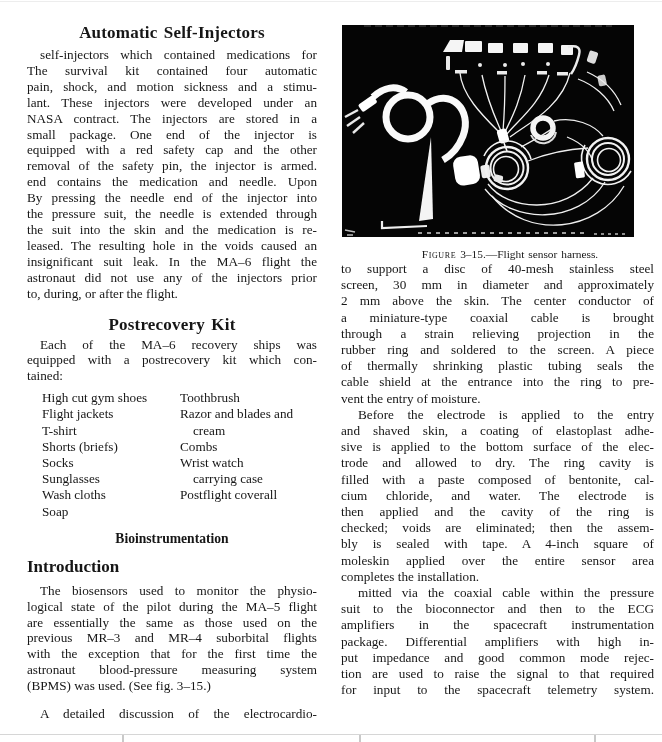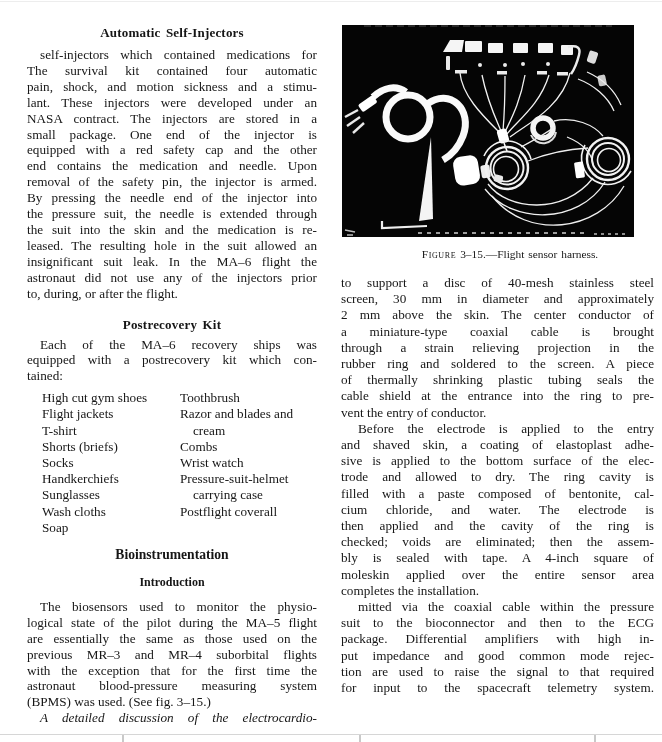--- a/index.html
+++ b/index.html
@@ -11,40 +11,40 @@
     font-family: "Liberation Serif", "DejaVu Serif", serif;
     color: #161616;
   }
   .edge-top { position:absolute; top:1px; left:0; width:662px; height:1px; background:#ededed; }
 
   .col { position:absolute; top:0; }
   .col-left  { left:27px;  width:290px; }
   .col-right { left:341px; width:313px; }
 
   
-  .h-sec  { margin:0; text-align:center; font-weight:700; font-size:13px; line-height:14px; word-spacing:2px; letter-spacing:.2px; }
+  .h-sec  { margin:0; text-align:center; font-weight:700; font-size:17px; line-height:14px; word-spacing:2px; letter-spacing:.2px; }
   .h-sec.first { margin-top:26px; }
   .h-sec.second { margin-top:16px; }
   .h-main { margin:11px 0 0 0; text-align:center; font-weight:700; font-size:13.6px; line-height:16px; }
-  .h-sub  { margin:13px 0 0 0; text-align:center; font-weight:700; font-size:12px; line-height:13px; }
+  .h-sub  { margin:13px 0 0 0; font-weight:700; font-size:17px; line-height:13px; }
 
   
   .para { font-size:13.2px; }
   .tline { text-align:justify; text-align-last:justify; }
   .tline.last { text-align-last:left; }
   .forcejust .tline.last { text-align-last:justify; }
   .col-left  .tline { line-height:15.9px; }
   .col-right .tline { line-height:16.2px; }
   .col-left  .indent .tline:first-child { text-indent:13px; }
   .col-right .indent .tline:first-child { text-indent:17px; }
   .p-survival    { margin-top:7px; }
   .p-postrec     { margin-top:5px; }
   .p-biosensors  { margin-top:10px; }
-  .p-ecgpartial  { margin-top:0;font-style:italic; }
-  .p-screen      { margin-top:14px; }
+  .p-ecgpartial  { margin-top:12px; }
+  .p-screen      { }
 
   
   .kit-list { margin-top:6px; font-size:13.2px; }
   .kit-row  { position:relative; height:16.2px; line-height:16.2px; white-space:nowrap; }
   .kit-left  { position:absolute; left:15px; }
   .kit-right { position:absolute; left:153px; }
   .kit-right.cont { left:166px; }
 
   
   .photo-fig { margin:25px 0 0 1px; width:292px; height:212px; }
@@ -66,26 +66,26 @@
     <h2 class="h-sec first">Automatic Self-Injectors</h2>
 
     <div class="para indent p-survival">
         <div class="tline">self-injectors which contained medications for</div>
         <div class="tline">The survival kit contained four automatic</div>
         <div class="tline">pain, shock, and motion sickness and a stimu-</div>
         <div class="tline">lant. These injectors were developed under an</div>
         <div class="tline">NASA contract. The injectors are stored in a</div>
         <div class="tline">small package. One end of the injector is</div>
         <div class="tline">equipped with a red safety cap and the other</div>
+        <div class="tline">removal of the safety pin, the injector is armed.</div>
         <div class="tline">end contains the medication and needle. Upon</div>
-        <div class="tline">removal of the safety pin, the injector is armed.</div>
         <div class="tline">By pressing the needle end of the injector into</div>
         <div class="tline">the pressure suit, the needle is extended through</div>
         <div class="tline">the suit into the skin and the medication is re-</div>
-        <div class="tline">leased. The resulting hole in the suit allowed an</div>
+        <div class="tline">leased. The resulting hole in the voids caused an</div>
         <div class="tline">insignificant suit leak. In the MA–6 flight the</div>
         <div class="tline">astronaut did not use any of the injectors prior</div>
         <div class="tline last">to, during, or after the flight.</div>
       </div>
 
     <h2 class="h-sec second">Postrecovery Kit</h2>
 
     <div class="para indent p-postrec">
         <div class="tline">Each of the MA–6 recovery ships was</div>
         <div class="tline">equipped with a postrecovery kit which con-</div>
@@ -105,24 +105,20 @@
         <span class="kit-left">T-shirt</span>
         <span class="kit-right cont">cream</span>
       </div>
       <div class="kit-row">
         <span class="kit-left">Shorts (briefs)</span>
         <span class="kit-right">Combs</span>
       </div>
       <div class="kit-row">
         <span class="kit-left">Socks</span>
         <span class="kit-right">Wrist watch</span>
-      </div>
-      <div class="kit-row">
-        <span class="kit-left">Handkerchiefs</span>
-        <span class="kit-right">Pressure-suit-helmet</span>
       </div>
       <div class="kit-row">
         <span class="kit-left">Sunglasses</span>
         <span class="kit-right cont">carrying case</span>
       </div>
       <div class="kit-row">
         <span class="kit-left">Wash cloths</span>
         <span class="kit-right">Postflight coverall</span>
       </div>
       <div class="kit-row">
@@ -249,40 +245,41 @@
 
     <div class="para p-screen">
         <div class="tline">to support a disc of 40-mesh stainless steel</div>
         <div class="tline">screen, 30 mm in diameter and approximately</div>
         <div class="tline">2 mm above the skin. The center conductor of</div>
         <div class="tline">a miniature-type coaxial cable is brought</div>
         <div class="tline">through a strain relieving projection in the</div>
         <div class="tline">rubber ring and soldered to the screen. A piece</div>
         <div class="tline">of thermally shrinking plastic tubing seals the</div>
         <div class="tline">cable shield at the entrance into the ring to pre-</div>
-        <div class="tline last">vent the entry of conductor.</div>
+        <div class="tline last">vent the entry of moisture.</div>
       </div>
 
     <div class="para indent">
         <div class="tline">Before the electrode is applied to the entry</div>
         <div class="tline">and shaved skin, a coating of elastoplast adhe-</div>
         <div class="tline">sive is applied to the bottom surface of the elec-</div>
         <div class="tline">trode and allowed to dry. The ring cavity is</div>
         <div class="tline">filled with a paste composed of bentonite, cal-</div>
         <div class="tline">cium chloride, and water. The electrode is</div>
         <div class="tline">then applied and the cavity of the ring is</div>
         <div class="tline">checked; voids are eliminated; then the assem-</div>
         <div class="tline">bly is sealed with tape. A 4-inch square of</div>
         <div class="tline">moleskin applied over the entire sensor area</div>
         <div class="tline last">completes the installation.</div>
       </div>
 
     <div class="para indent forcejust">
         <div class="tline">mitted via the coaxial cable within the pressure</div>
         <div class="tline">suit to the bioconnector and then to the ECG</div>
+        <div class="tline">amplifiers in the spacecraft instrumentation</div>
         <div class="tline">package. Differential amplifiers with high in-</div>
         <div class="tline">put impedance and good common mode rejec-</div>
         <div class="tline">tion are used to raise the signal to that required</div>
         <div class="tline last">for input to the spacecraft telemetry system.</div>
       </div>
   </div>
 
   <div class="page-cut"></div>
   <div class="cut-tick tick-1"></div>
   <div class="cut-tick tick-2"></div>

